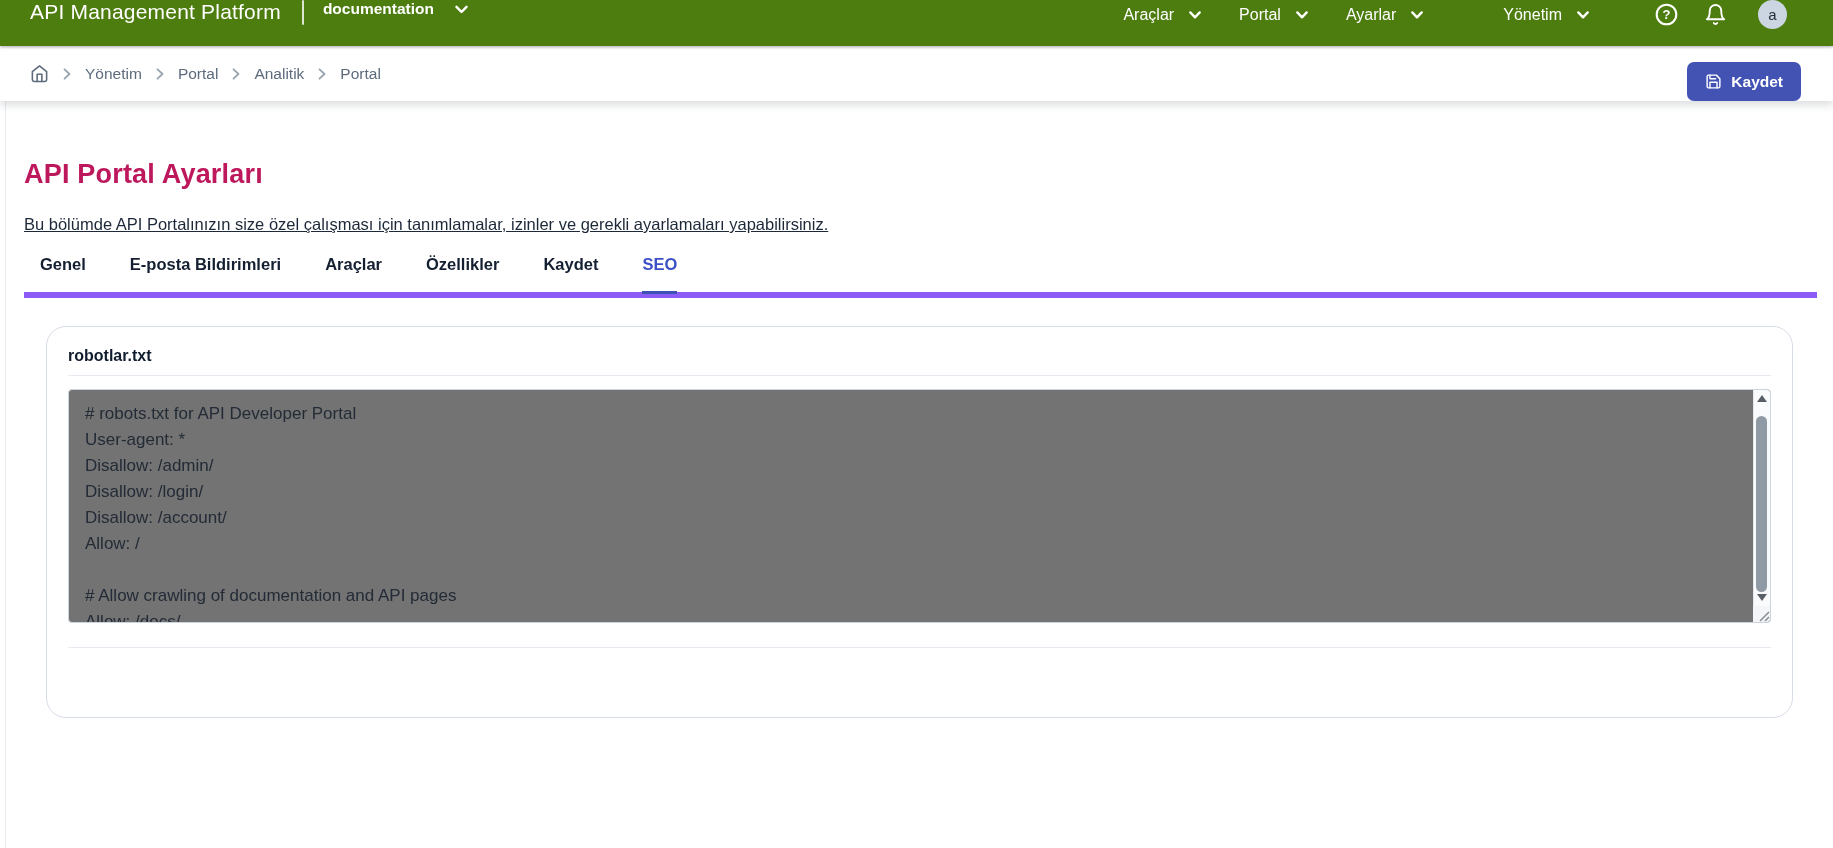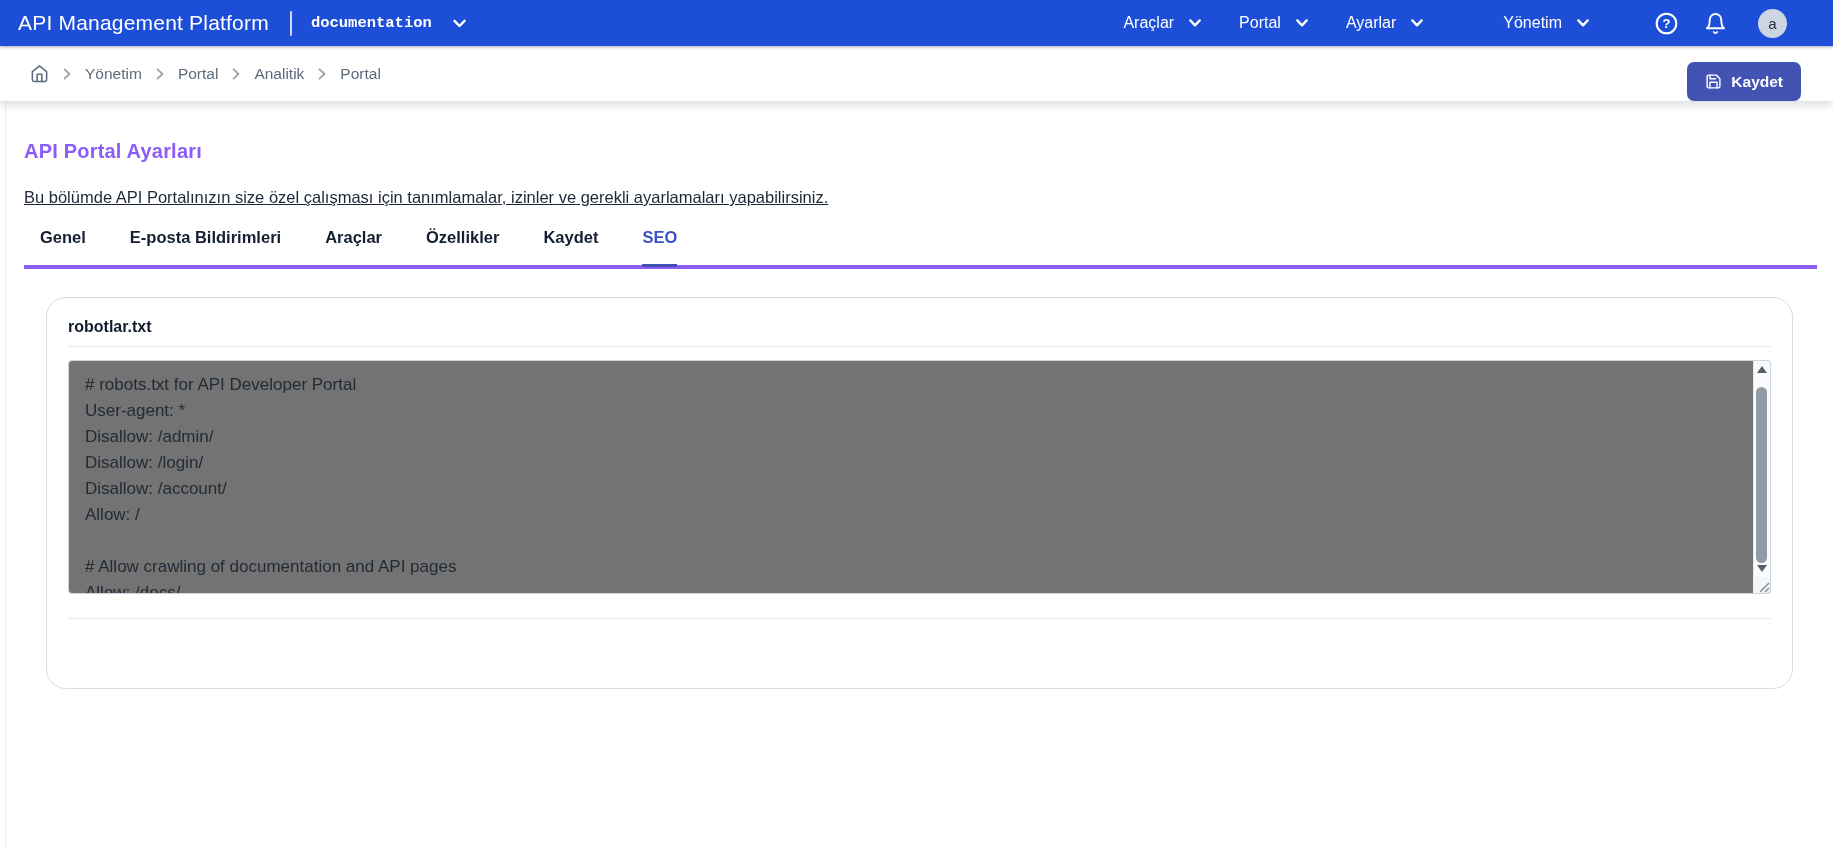--- a/index.html
+++ b/index.html
@@ -6,29 +6,29 @@
   html,body { margin:0; padding:0; }
   body {
     width:1833px; height:848px; overflow:hidden;
     background:#ffffff;
     font-family:"Liberation Sans","DejaVu Sans",sans-serif;
     -webkit-font-smoothing:antialiased;
   }
 
   
   .navbar {
-    height:46px; background:#1d4ed8; color:#fff;
-    display:flex; align-items:center;
-    padding:0 46px 0 18px;
+    height:46px; background:#4d7c0f; color:#fff;
+    display:flex; align-items:flex-start;
+    padding:0 46px 0 30px;
     box-shadow:0 1px 3px rgba(10,15,40,.35);
     position:relative; z-index:5;
   }
   .brand { font-size:21px; font-weight:500; letter-spacing:.2px; white-space:nowrap; cursor:pointer; }
   .brand-divider { width:2px; height:25px; background:rgba(255,255,255,.8); margin:0 19px 0 21px; border-radius:1px; }
-  .project-switch { display:flex; align-items:center; gap:21px; cursor:pointer;font-family:Liberation Mono, monospace; }
+  .project-switch { display:flex; align-items:center; gap:21px; cursor:pointer; }
   .project-name { font-size:15.5px; font-weight:700; }
   .nav-right { margin-left:auto; display:flex; align-items:center; }
   .nav-menus { display:flex; align-items:center; gap:38px; }
   .nav-menu { display:flex; align-items:center; gap:15px; font-size:16px; font-weight:500; cursor:pointer; white-space:nowrap; }
   .nav-menu.spaced { margin-left:42px; }
   .nav-icons { display:flex; align-items:center; gap:23px; margin-left:64px; }
   .icon-btn { width:26px; height:26px; display:flex; align-items:center; justify-content:center; cursor:pointer; }
   .avatar {
     width:29px; height:29px; border-radius:50%; background:#ccd6e3;
     color:#232d3d; font-size:15px; font-weight:500;
@@ -50,26 +50,26 @@
     height:39px; padding:0 18px; border:none; border-radius:7px;
     background:#4353b4; color:#fff; font-family:inherit;
     font-size:15.5px; font-weight:600;
     display:flex; align-items:center; gap:9px; cursor:pointer;
   }
 
   
   .sheet-edge { position:fixed; left:5px; top:46px; bottom:0; width:1px; background:#e7eaef; }
 
   
-  .page-title { margin:39px 0 0 24px; font-size:20px; font-weight:700; color:#8b5cf6; letter-spacing:.2px; }
+  .page-title { margin:58px 0 0 24px; font-size:27px; font-weight:700; color:#be185d; letter-spacing:.2px; }
   .page-desc  { margin:25px 0 0 24px; font-size:16.5px; color:#1d2838;text-decoration:underline; }
 
   .tabs {
     margin:21px 16px 0 24px; padding-left:16px;
-    display:flex; gap:44px; border-bottom:4px solid #8b5cf6;text-align:right;
+    display:flex; gap:44px; border-bottom:6px solid #8b5cf6;text-align:right;
   }
   .tab {
     padding-bottom:17px; font-size:16.5px; font-weight:700; color:#141f31;
     border-bottom:3px solid transparent; margin-bottom:-2px;
     cursor:pointer; white-space:nowrap;
   }
   .tab.active { color:#3c51c6; border-bottom-color:#3f51b5; }
 
   
   .card {

